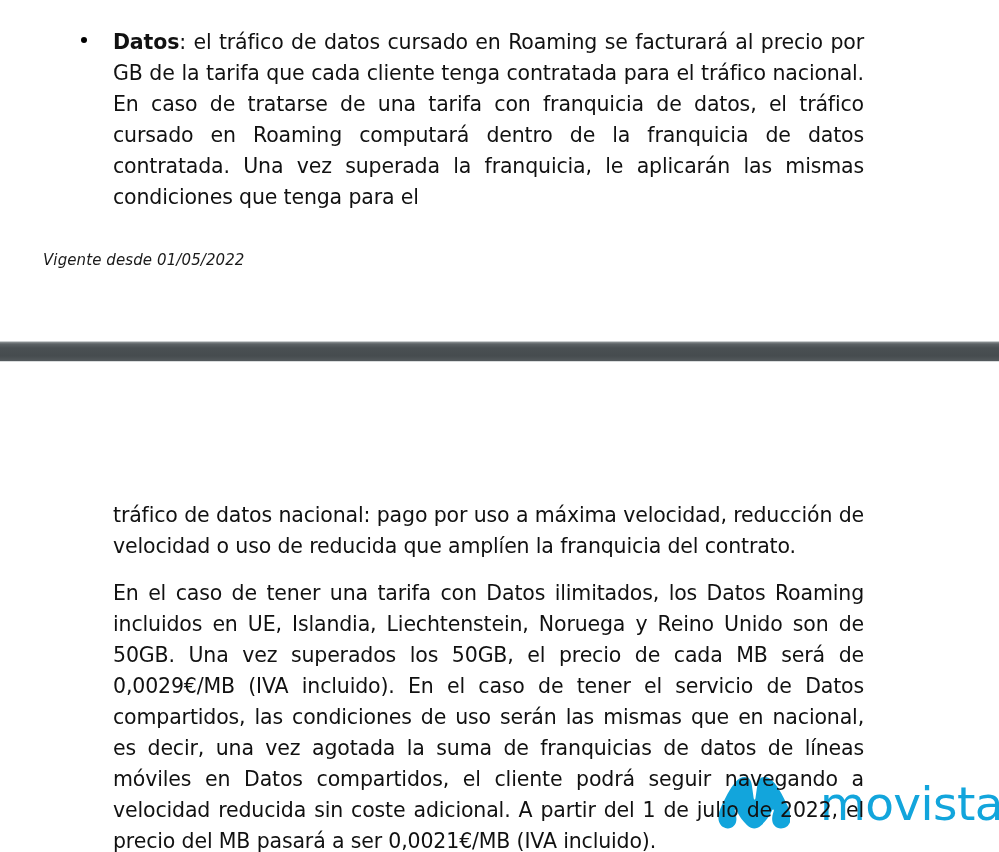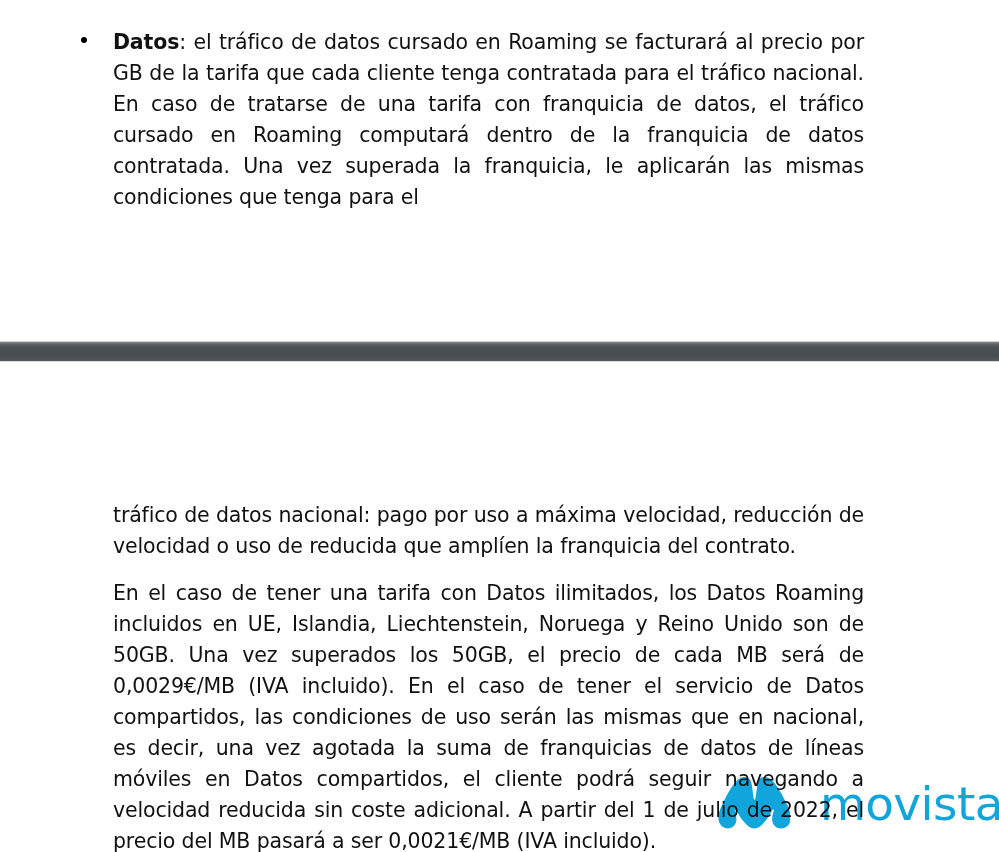--- a/index.html
+++ b/index.html
@@ -145,20 +145,21 @@
 
 <div class="viewer">
 
   <div class="page page-one">
 
     <div class="bullet-item">
       <span class="bullet-dot"></span>
       <p class="para last-left"><span class="bold">Datos</span><span>: el tráfico de datos cursado en Roaming se facturará al precio por GB de la tarifa que cada cliente tenga contratada para el tráfico nacional. En caso de tratarse de una tarifa con franquicia de datos, el tráfico cursado en Roaming computará dentro de la franquicia de datos contratada. Una vez superada la franquicia, le aplicarán las mismas condiciones que tenga para el</span></p>
     </div>
 
+    <div class="footer-note">Vigente desde 01/05/2022</div>
   </div>
 
   <div class="page-gap"></div>
 
   <div class="page page-two">
 
     <div class="logo">
       <svg class="logo-mark" viewBox="0 0 72 52">
         <path fill="#12A5DC" d="M10.6 51.4c-5.9 0-10.2-4.3-10.2-10.6 0-3.9 1.3-7.9 3.6-12.6C7.7 20.6 12.2 12 17.6 5.7 21.2 1.6 24.5 0 27.8 0c4.1 0 6.6 2.8 7.3 7.2l2 13.5c.2 1.3.5 1.8 1 1.8s.8-.5 1-1.8l2-13.5C41.8 2.8 44.3 0 48.4 0c3.3 0 6.6 1.6 10.2 5.7 5.4 6.3 9.9 14.9 13.6 22.5 2.3 4.7 3.6 8.7 3.6 12.6 0 6.3-4.3 10.6-10.2 10.6-5.3 0-9.2-3.5-9.2-9.3 0-2.6.6-5 1.5-7.6.5-1.4.2-2-.4-2-.5 0-.9.4-1.5 1.6-2.4 5.1-6.2 10.1-10.5 13.8-3 2.6-5.6 3.5-7.7 3.5s-4.7-.9-7.7-3.5c-4.3-3.7-8.1-8.7-10.5-13.8-.6-1.2-1-1.6-1.5-1.6-.6 0-.9.6-.4 2 .9 2.6 1.5 5 1.5 7.6 0 5.8-3.9 9.3-9.2 9.3z" transform="scale(0.96,1)"></path>
       </svg>

